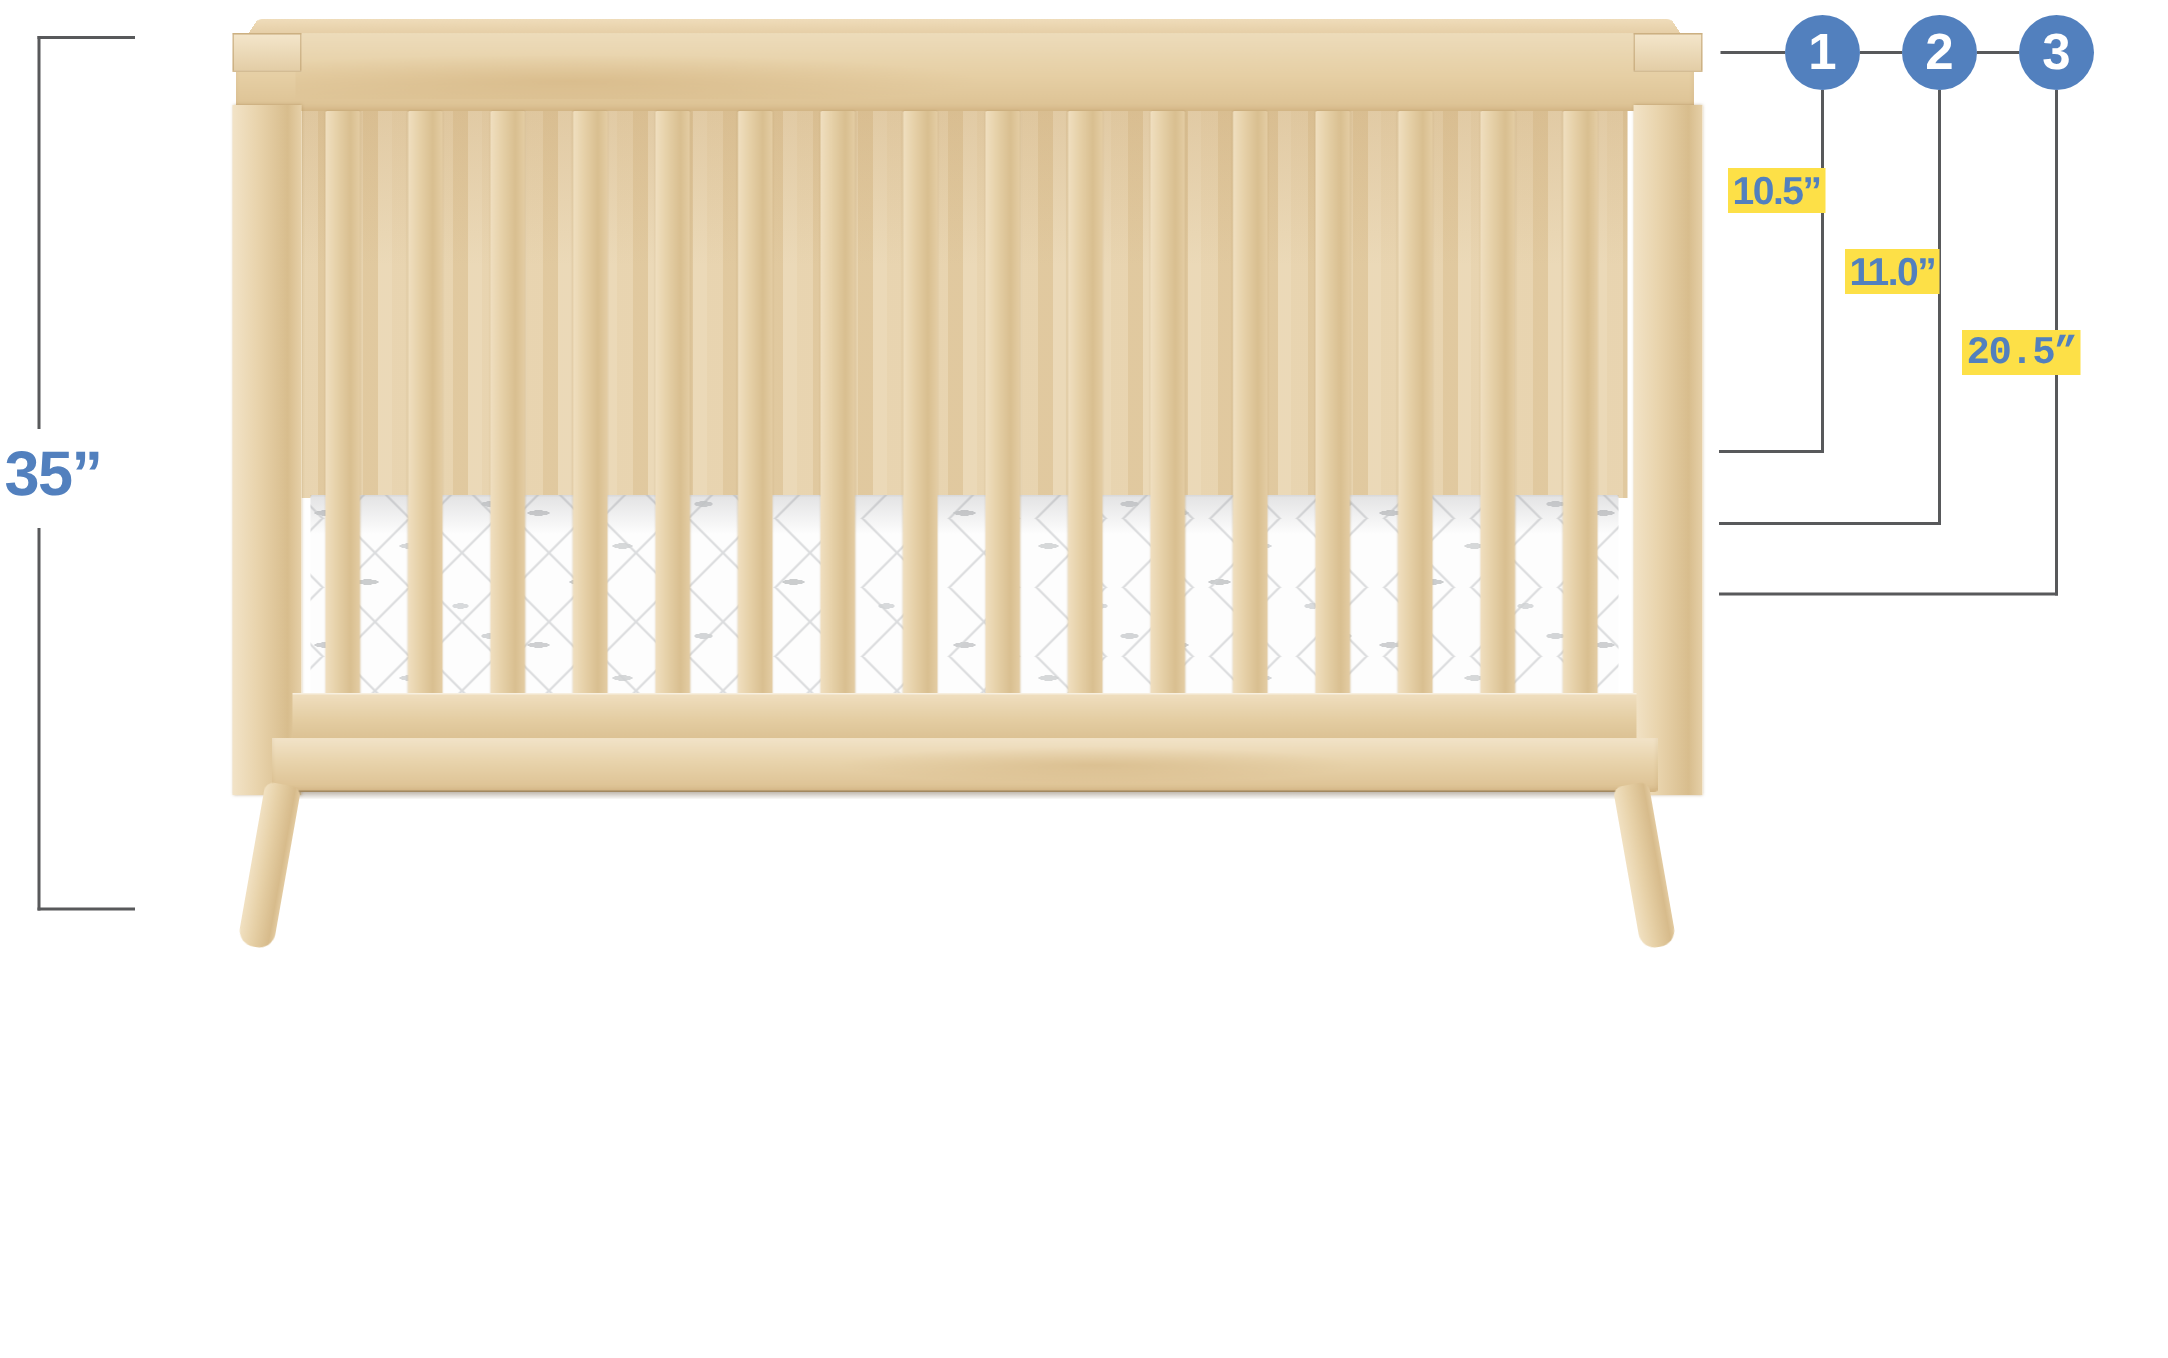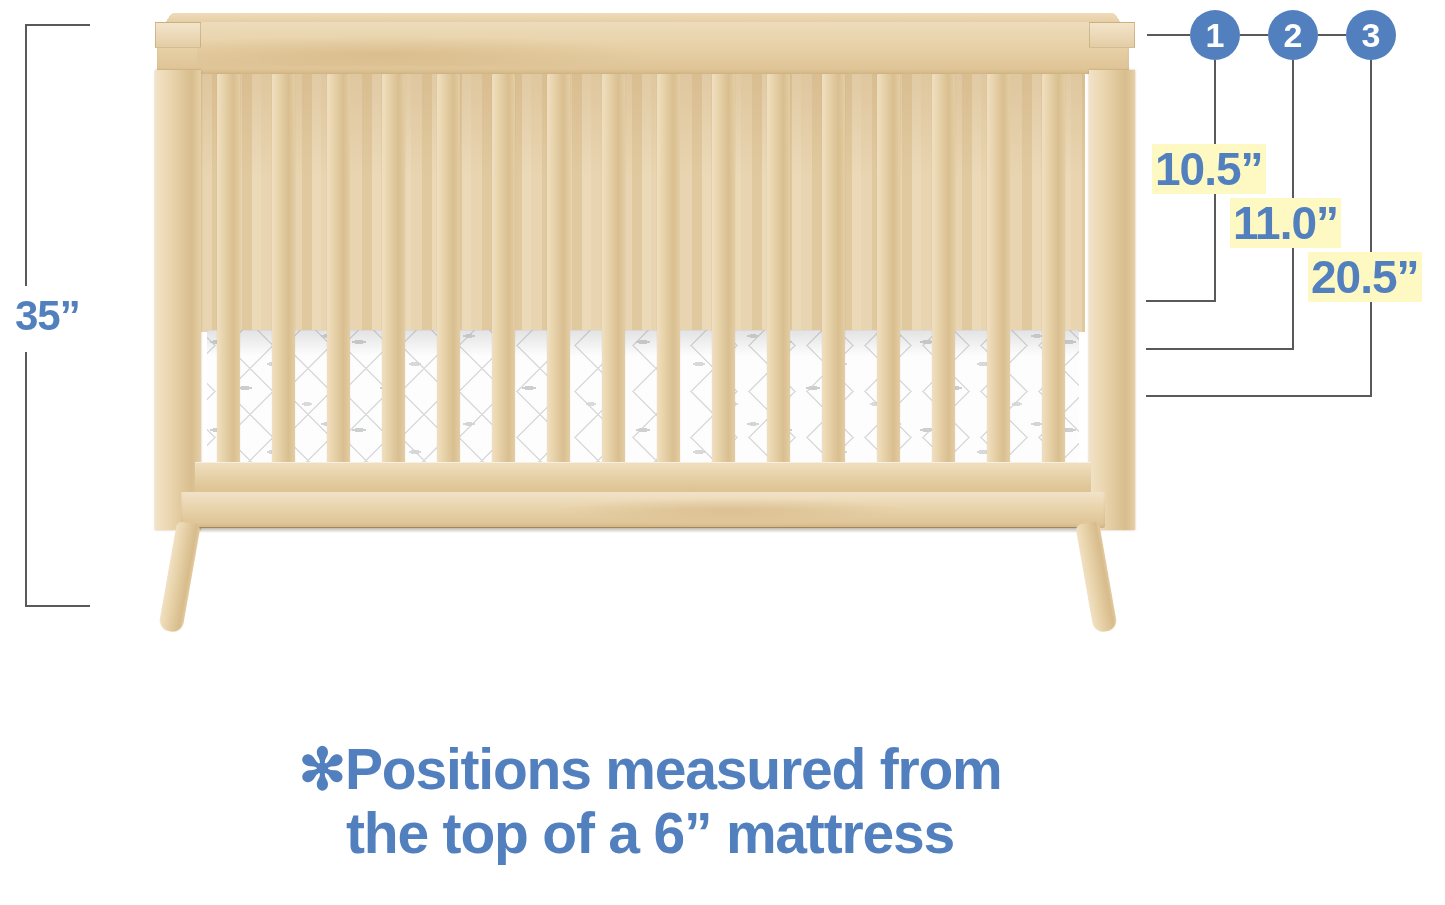--- a/index.html
+++ b/index.html
@@ -29,21 +29,21 @@
   }
   .dim-tick {
     position: absolute;
     left: 25px;
     height: 2px;
     width: 65px;
     background: #58595b;
   }
   #dim-left-label {
     position: absolute;
-    left: 15px;
+    left: 3px;
     top: 295px;
     width: 110px;
     font-size: 42px;
     font-weight: bold;
     color: #5280be;
     letter-spacing: -1px;
     line-height: 1;
     font-stretch: condensed;
   }
 
@@ -224,30 +224,29 @@
     z-index: 1;
   }
   .leader-h {
     position: absolute;
     height: 2px;
     background: #58595b;
     z-index: 1;
   }
   .pos-label {
     position: absolute;
-    font-size: 46px;
+    font-size: 26px;
     font-weight: bold;
     color: #5280be;
     letter-spacing: -1px;
     white-space: nowrap;
     line-height: 1;
     z-index: 2;
-    background: #fef9c3;
+    background: #fde047;
     padding: 2px 3px;
-    margin-top: 32px;
   }
 
   
   #caption {
     position: absolute;
     left: 150px;
     top: 738px;
     width: 1000px;
     color: #5280be;
     font-size: 57px;
@@ -331,21 +330,17 @@
     <div class="leader-h" style="left:16px;  top:300px; width:70px;"></div>
 
     <div class="leader-v" style="left:162px; top:60px;  height:290px;"></div>
     <div class="leader-h" style="left:16px;  top:348px; width:148px;"></div>
 
     <div class="leader-v" style="left:240px; top:60px;  height:337px;"></div>
     <div class="leader-h" style="left:16px;  top:395px; width:226px;"></div>
 
     <div class="pos-label" style="left:22px;  top:112px;">10.5”</div>
     <div class="pos-label" style="left:100px; top:166px;">11.0”</div>
-    <div class="pos-label" style="left:178px; top:220px;">20.5”</div>
+    <div class="pos-label" style="left:178px; top:220px;font-family:Liberation Mono, monospace;">20.5”</div>
   </div>
 
-  <div id="caption">
-    <span id="caption-line1"><span>✻</span><span>Positions measured from</span></span>
-    <span id="caption-line2">the top of a 6” mattress</span>
-  </div>
 
 </div>
 
 </body></html>

